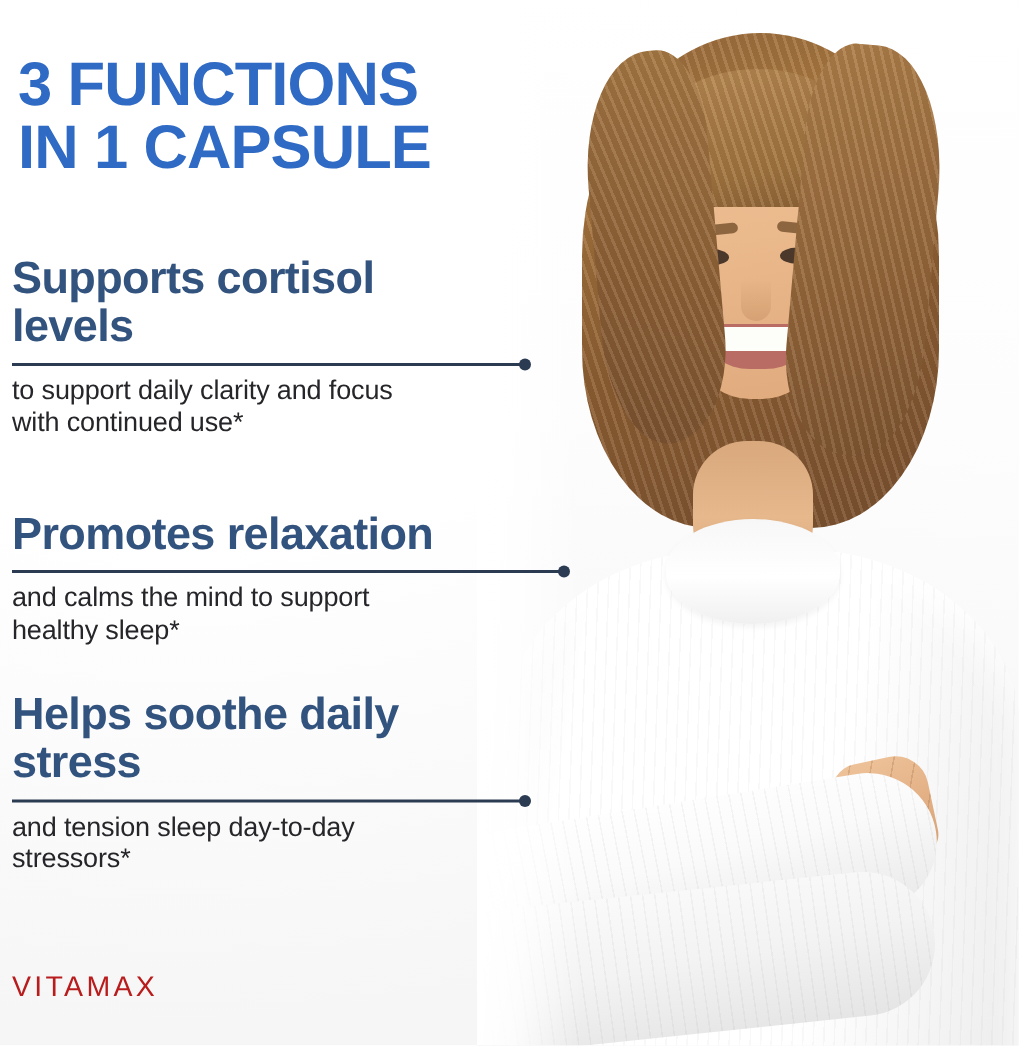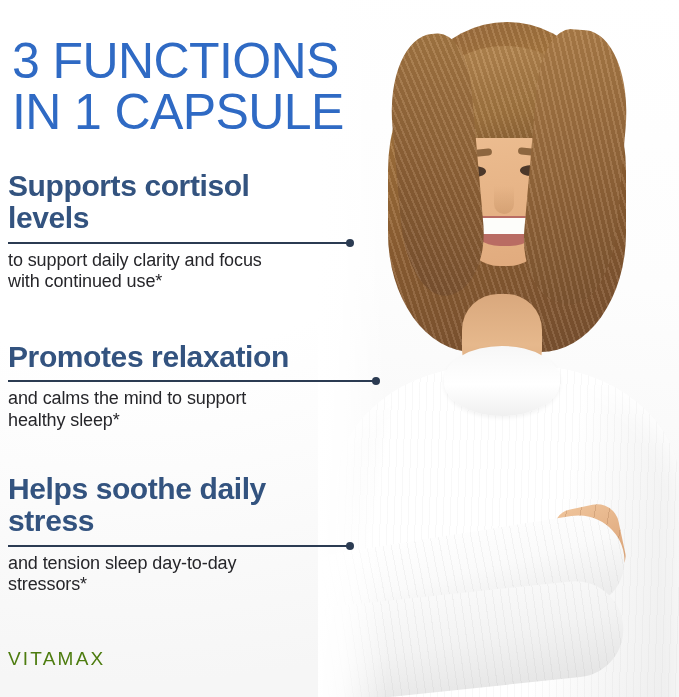--- a/index.html
+++ b/index.html
@@ -234,22 +234,22 @@
     inset: 0;
     z-index: 3;
   }
 
   .headline {
     position: absolute;
     left: 12px;
     top: 36px;
     width: 380px;
     color: #2f6ac4;
-    font-size: 50px;
-    font-weight: normal;
+    font-size: 41px;
+    font-weight: bold;
     line-height: 1.02;
     letter-spacing: -0.6px;
     white-space: pre-line;
   }
 
   .benefit { position: absolute; left: 8px; width: 360px; }
   .benefit-title {
     color: #33537f;
     font-size: 30px;
     font-weight: bold;
@@ -283,34 +283,34 @@
     font-size: 18px;
     font-weight: normal;
     line-height: 1.18;
     letter-spacing: -0.1px;
     white-space: pre-line;
     margin: 2px 0 0 0;
   }
 
   .b1 { top: 170px; }
   .b2 { top: 341px; }
-  .b3 { top: 473px; }
+  .b3 { top: 461px; }
 
   .b1 .rule-line { width: 340px; }
   .b1 .rule-dot  { left: 338px; }
   .b2 .rule-line { width: 366px; }
   .b2 .rule-dot  { left: 364px; }
   .b3 .rule-line { width: 340px; }
   .b3 .rule-dot  { left: 338px; }
 
   .brand {
     position: absolute;
     left: 8px;
     top: 648px;
-    color: #4d7c0f;
+    color: #b91c1c;
     font-size: 19px;
     font-weight: normal;
     letter-spacing: 2.2px;
   }
 </style>
 </head>
 <body>
 
 <div id="stage">
 

